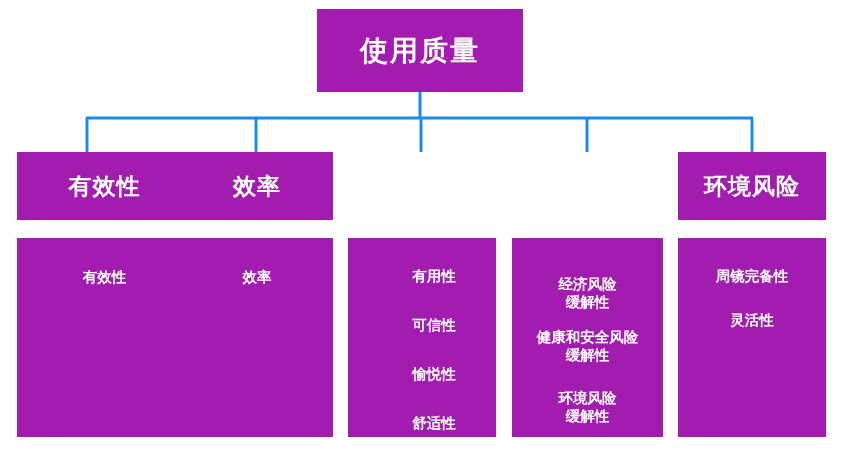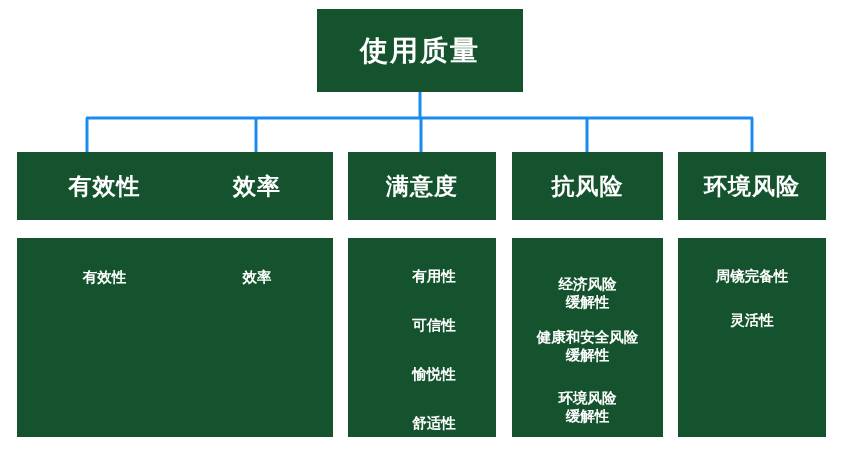--- a/index.html
+++ b/index.html
@@ -25,21 +25,21 @@
     left: 0;
     top: 0;
     width: 844px;
     height: 454px;
     pointer-events: none;
   }
 
   
   .box {
     position: absolute;
-    background: #14532d;
+    background: #a21caf;
     box-sizing: border-box;
   }
 
   .title-box {
     left: 317px;
     top: 9px;
     width: 206px;
     height: 83px;
     display: flex;
     align-items: center;
@@ -115,26 +115,20 @@
   <div class="box title-box">
     <span class="title-text">使用质量</span>
   </div>
 
   <div class="box header-box col-1">
     <span class="header-text">有效性</span>
   </div>
   <div class="box header-box col-2">
     <span class="header-text">效率</span>
   </div>
-  <div class="box header-box col-3">
-    <span class="header-text">满意度</span>
-  </div>
-  <div class="box header-box col-4">
-    <span class="header-text">抗风险</span>
-  </div>
   <div class="box header-box col-5">
     <span class="header-text">环境风险</span>
   </div>
 
   <div class="box content-box col-1" style="justify-content:flex-start;">
     <div class="content-item" style="margin-top:16px;">有效性</div>
   </div>
 
   <div class="box content-box col-2" style="justify-content:flex-start;">
     <div class="content-item" style="margin-top:16px;">效率</div>

